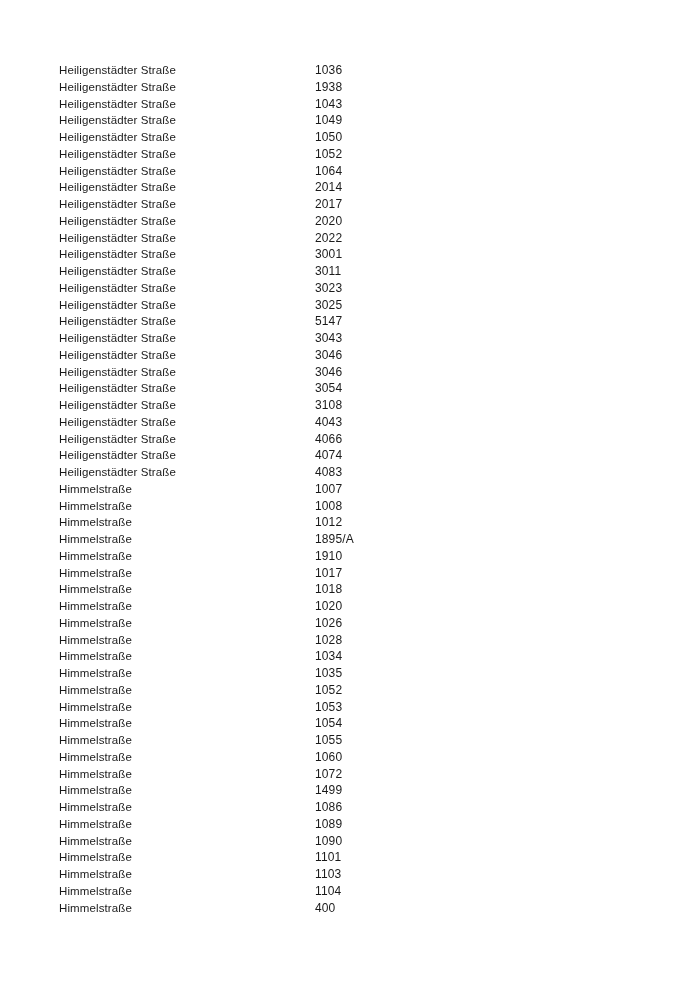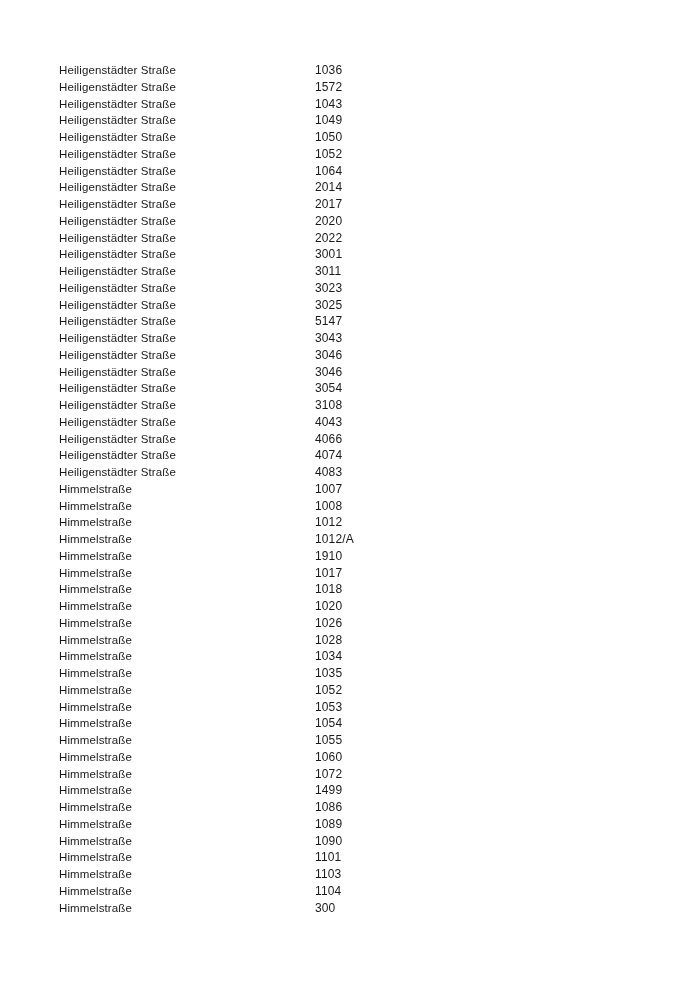--- a/index.html
+++ b/index.html
@@ -48,21 +48,21 @@
 <body>
 
 <div class="page">
   <div class="rows">
       <div class="row">
         <div class="col-street">Heiligenstädter Straße</div>
         <div class="col-number">1036</div>
       </div>
       <div class="row">
         <div class="col-street">Heiligenstädter Straße</div>
-        <div class="col-number">1572</div>
+        <div class="col-number">1938</div>
       </div>
       <div class="row">
         <div class="col-street">Heiligenstädter Straße</div>
         <div class="col-number">1043</div>
       </div>
       <div class="row">
         <div class="col-street">Heiligenstädter Straße</div>
         <div class="col-number">1049</div>
       </div>
       <div class="row">
@@ -156,21 +156,21 @@
       <div class="row">
         <div class="col-street">Himmelstraße</div>
         <div class="col-number">1008</div>
       </div>
       <div class="row">
         <div class="col-street">Himmelstraße</div>
         <div class="col-number">1012</div>
       </div>
       <div class="row">
         <div class="col-street">Himmelstraße</div>
-        <div class="col-number">1012/A</div>
+        <div class="col-number">1895/A</div>
       </div>
       <div class="row">
         <div class="col-street">Himmelstraße</div>
         <div class="col-number">1910</div>
       </div>
       <div class="row">
         <div class="col-street">Himmelstraße</div>
         <div class="col-number">1017</div>
       </div>
       <div class="row">
@@ -244,16 +244,16 @@
       <div class="row">
         <div class="col-street">Himmelstraße</div>
         <div class="col-number">1103</div>
       </div>
       <div class="row">
         <div class="col-street">Himmelstraße</div>
         <div class="col-number">1104</div>
       </div>
       <div class="row">
         <div class="col-street">Himmelstraße</div>
-        <div class="col-number">300</div>
+        <div class="col-number">400</div>
       </div>
     </div>
 </div>
 
 </body></html>

